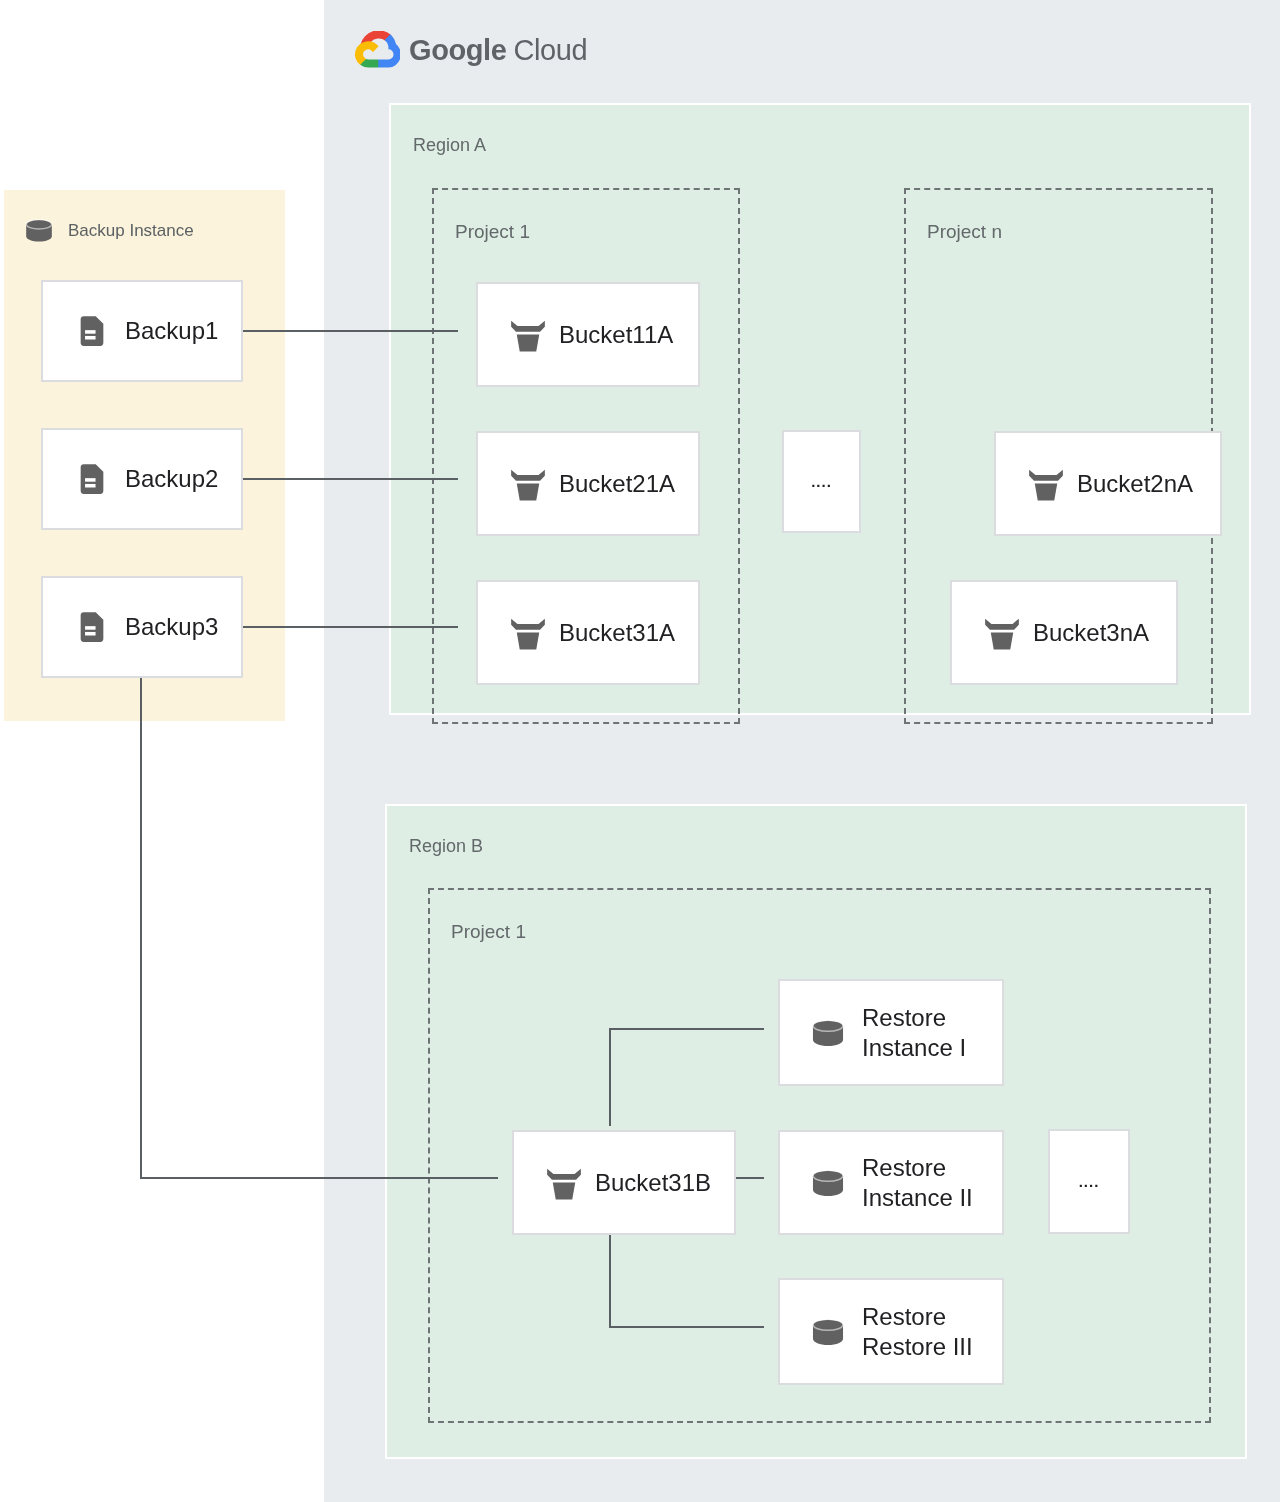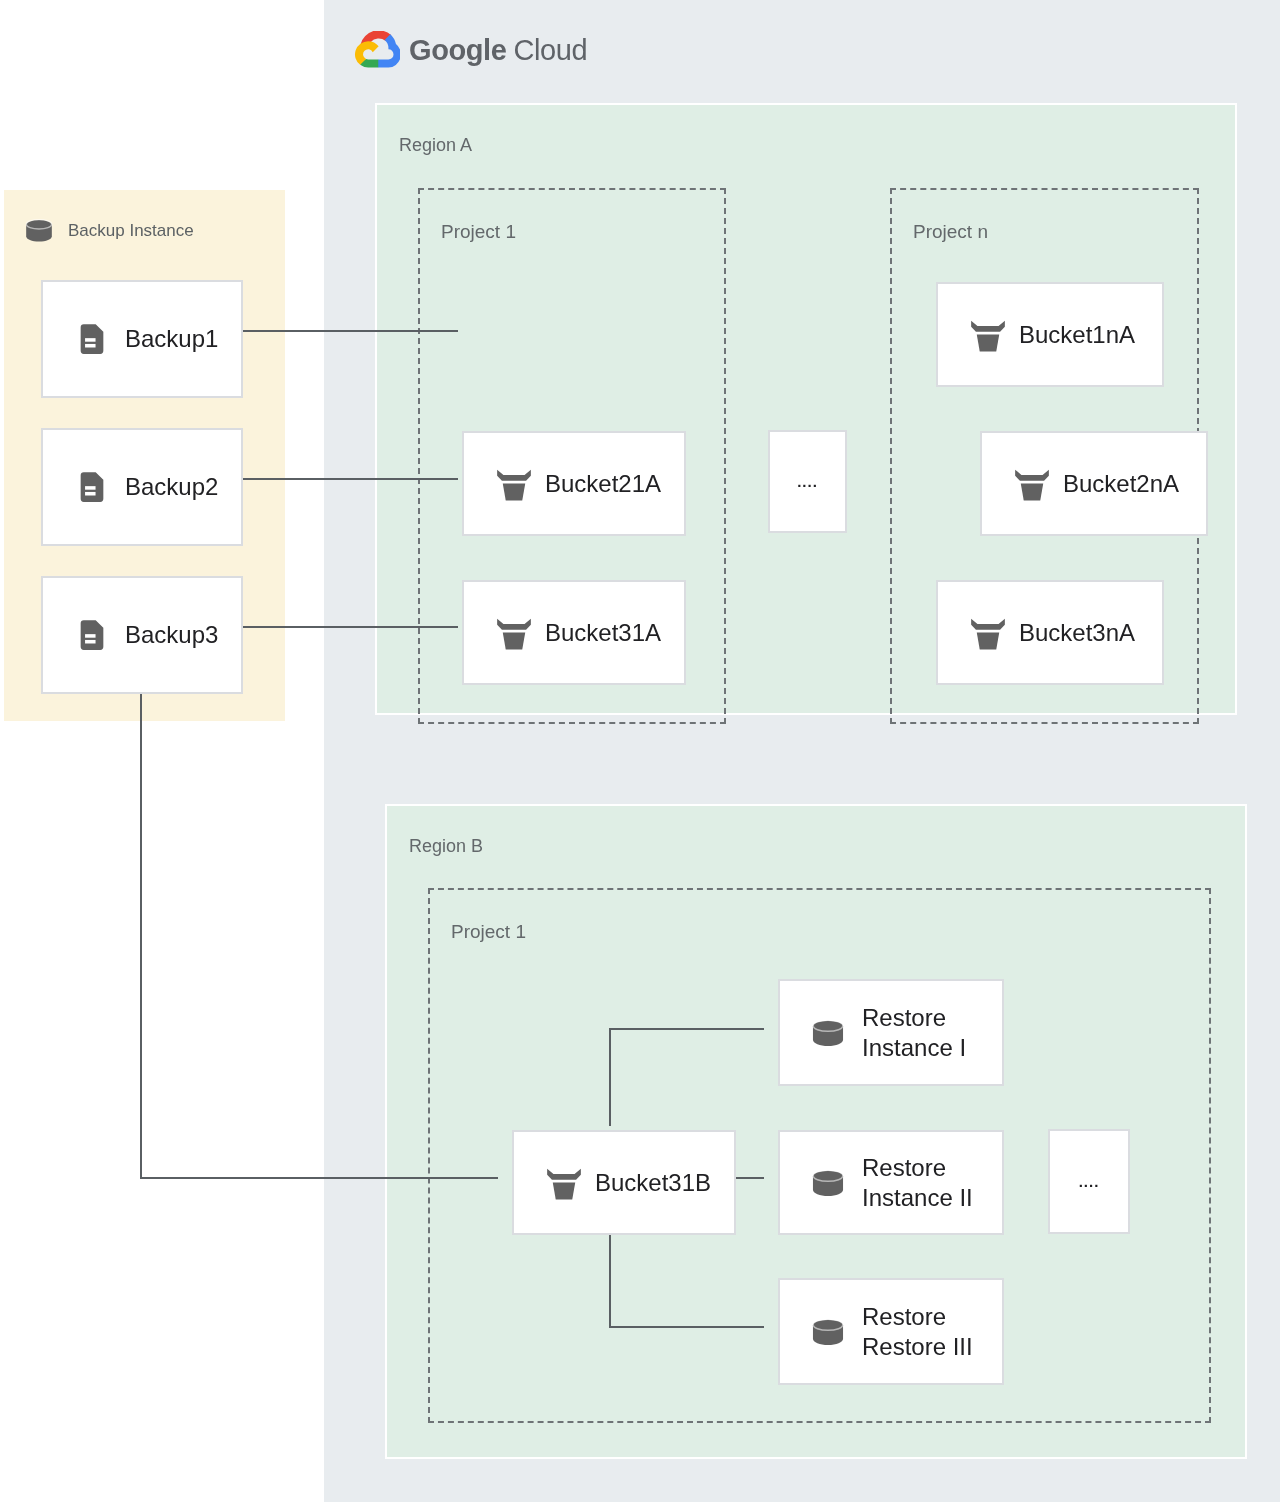--- a/index.html
+++ b/index.html
@@ -4,38 +4,38 @@
 <style>
   html,body{margin:0;padding:0;background:#ffffff;}
   .canvas{
     position:relative;width:1280px;height:1502px;overflow:hidden;
     font-family:"Liberation Sans", sans-serif;background:#ffffff;
   }
   
   .cloud-panel{position:absolute;left:324px;top:0;width:956px;height:1502px;background:#e8ecef;}
   .backup-panel{position:absolute;left:4px;top:190px;width:281px;height:531px;background:#fbf3dc;}
   .region{position:absolute;background:#dfeee5;border:2px solid #ffffff;box-sizing:border-box;}
-  .region-a{left:51px;top:103px;width:862px;height:612px;}
+  .region-a{left:65px;top:103px;width:862px;height:612px;}
   .region-b{left:61px;top:804px;width:862px;height:655px;}
   .project{position:absolute;border:2px dashed #6e7376;box-sizing:border-box;}
   .proj-a1{left:41px;top:83px;width:308px;height:536px;}
   .proj-an{left:513px;top:83px;width:309px;height:536px;}
   .proj-b1{left:41px;top:82px;width:783px;height:535px;}
   
   .region-label{position:absolute;left:22px;top:30px;font-size:18px;color:#63686b;}
   .project-label{position:absolute;left:21px;top:31px;font-size:19px;color:#63686b;}
   .backup-header{position:absolute;left:16px;top:27px;display:flex;align-items:center;gap:10px;}
   .backup-header-label{font-size:17px;color:#5c6164;}
   
   .node{
     position:absolute;background:#ffffff;border:2px solid #dadce0;box-sizing:border-box;
     display:flex;align-items:center;z-index:3;
   }
   .node-label{font-size:24px;color:#212124;}
-  .backup-node{left:37px;width:202px;height:118px;padding-left:32px;gap:16px;}
+  .backup-node{left:37px;width:202px;height:102px;padding-left:32px;gap:16px;}
   .bucket-node{width:224px;height:105px;padding-left:30px;gap:11px;}
   .dots-node{justify-content:center;padding:0;}
   .dots-text{font-size:15px;font-weight:700;letter-spacing:1px;color:#212124;}
   .restore-node{width:226px;padding-left:29px;gap:15px;}
   .restore-lines span{display:block;font-size:24px;line-height:30px;color:#212124;}
   
   .logo{position:absolute;left:30px;top:31px;display:flex;align-items:center;gap:9px;}
   .logo-text{font-size:29px;letter-spacing:-0.4px;color:#5f6368;}
   .logo-text .lg1{font-weight:600;}
   .logo-text .lg2{font-weight:400;margin-left:7px;margin-top:16px;}
@@ -83,46 +83,46 @@
       <div class="logo-text">
         <span class="lg1">Google</span><span class="lg2">Cloud</span>
       </div>
     </div>
 
     <div class="region region-a">
       <div class="region-label">Region A</div>
 
       <div class="project proj-a1">
         <div class="project-label">Project 1</div>
+        <div class="node bucket-node" style="left:42px;top:92px;">
+          <svg class="ic" width="40" height="38" viewBox="0 0 24 23">
+              <use href="#i-bucket"></use>
+            </svg>
+          <span class="node-label">Bucket11A</span>
+        </div>
         <div class="node bucket-node" style="left:42px;top:241px;">
           <svg class="ic" width="40" height="38" viewBox="0 0 24 23">
               <use href="#i-bucket"></use>
             </svg>
           <span class="node-label">Bucket21A</span>
         </div>
         <div class="node bucket-node" style="left:42px;top:390px;">
           <svg class="ic" width="40" height="38" viewBox="0 0 24 23">
               <use href="#i-bucket"></use>
             </svg>
           <span class="node-label">Bucket31A</span>
         </div>
       </div>
 
       <div class="node dots-node" style="left:391px;top:325px;width:79px;height:103px;">
         <span class="dots-text">....</span>
       </div>
 
       <div class="project proj-an">
         <div class="project-label">Project n</div>
-        <div class="node bucket-node" style="left:44px;top:92px;width:228px;">
-          <svg class="ic" width="40" height="38" viewBox="0 0 24 23">
-              <use href="#i-bucket"></use>
-            </svg>
-          <span class="node-label">Bucket1nA</span>
-        </div>
         <div class="node bucket-node" style="left:44px;top:241px;width:228px;margin-left:44px;">
           <svg class="ic" width="40" height="38" viewBox="0 0 24 23">
               <use href="#i-bucket"></use>
             </svg>
           <span class="node-label">Bucket2nA</span>
         </div>
         <div class="node bucket-node" style="left:44px;top:390px;width:228px;">
           <svg class="ic" width="40" height="38" viewBox="0 0 24 23">
               <use href="#i-bucket"></use>
             </svg>

